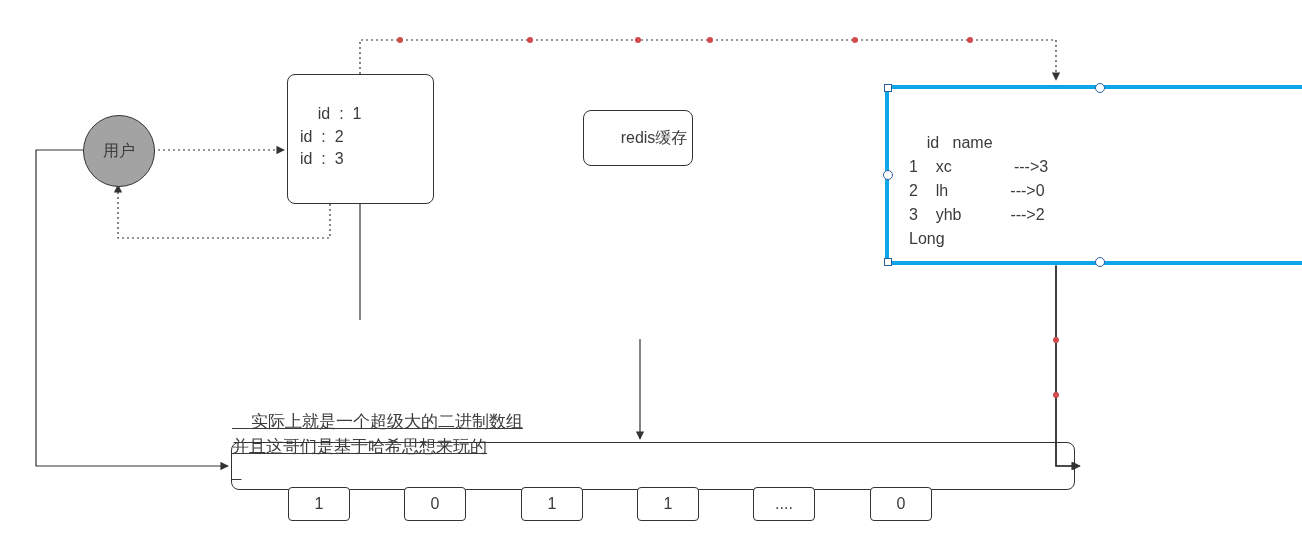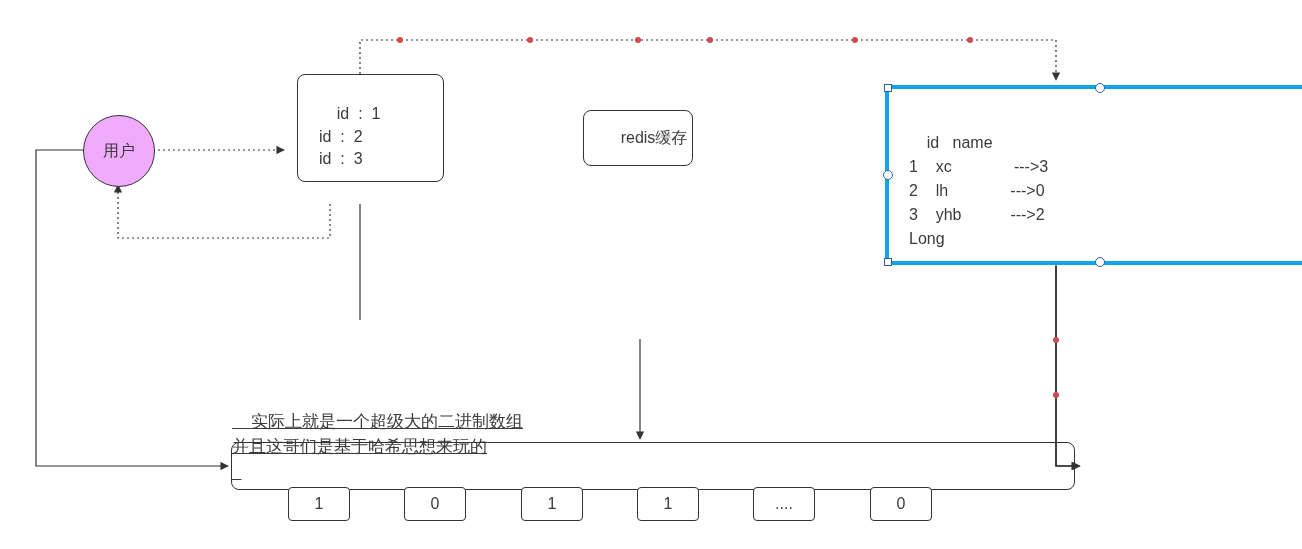--- a/index.html
+++ b/index.html
@@ -24,31 +24,31 @@
     background: #fff;
     box-sizing: border-box;
     padding-left: 32px;
   }
   .user-circle {
     position: absolute;
     width: 70px;
     height: 70px;
     border: 1px solid #333;
     border-radius: 50%;
-    background: #f0abfc;
+    background: #a3a3a3;
     display: flex;
     align-items: center;
     justify-content: center;
   }
   .id-box {
-    left: 297px;
+    left: 287px;
     top: 74px;
     width: 147px;
-    height: 108px;
-    padding: 6px 21px;
+    height: 130px;
+    padding: 6px 12px;
     line-height: 1.4;
     white-space: pre;
   }
   .redis-box {
     left: 583px;
     top: 110px;
     width: 110px;
     height: 56px;
     display: flex;
     align-items: center;

